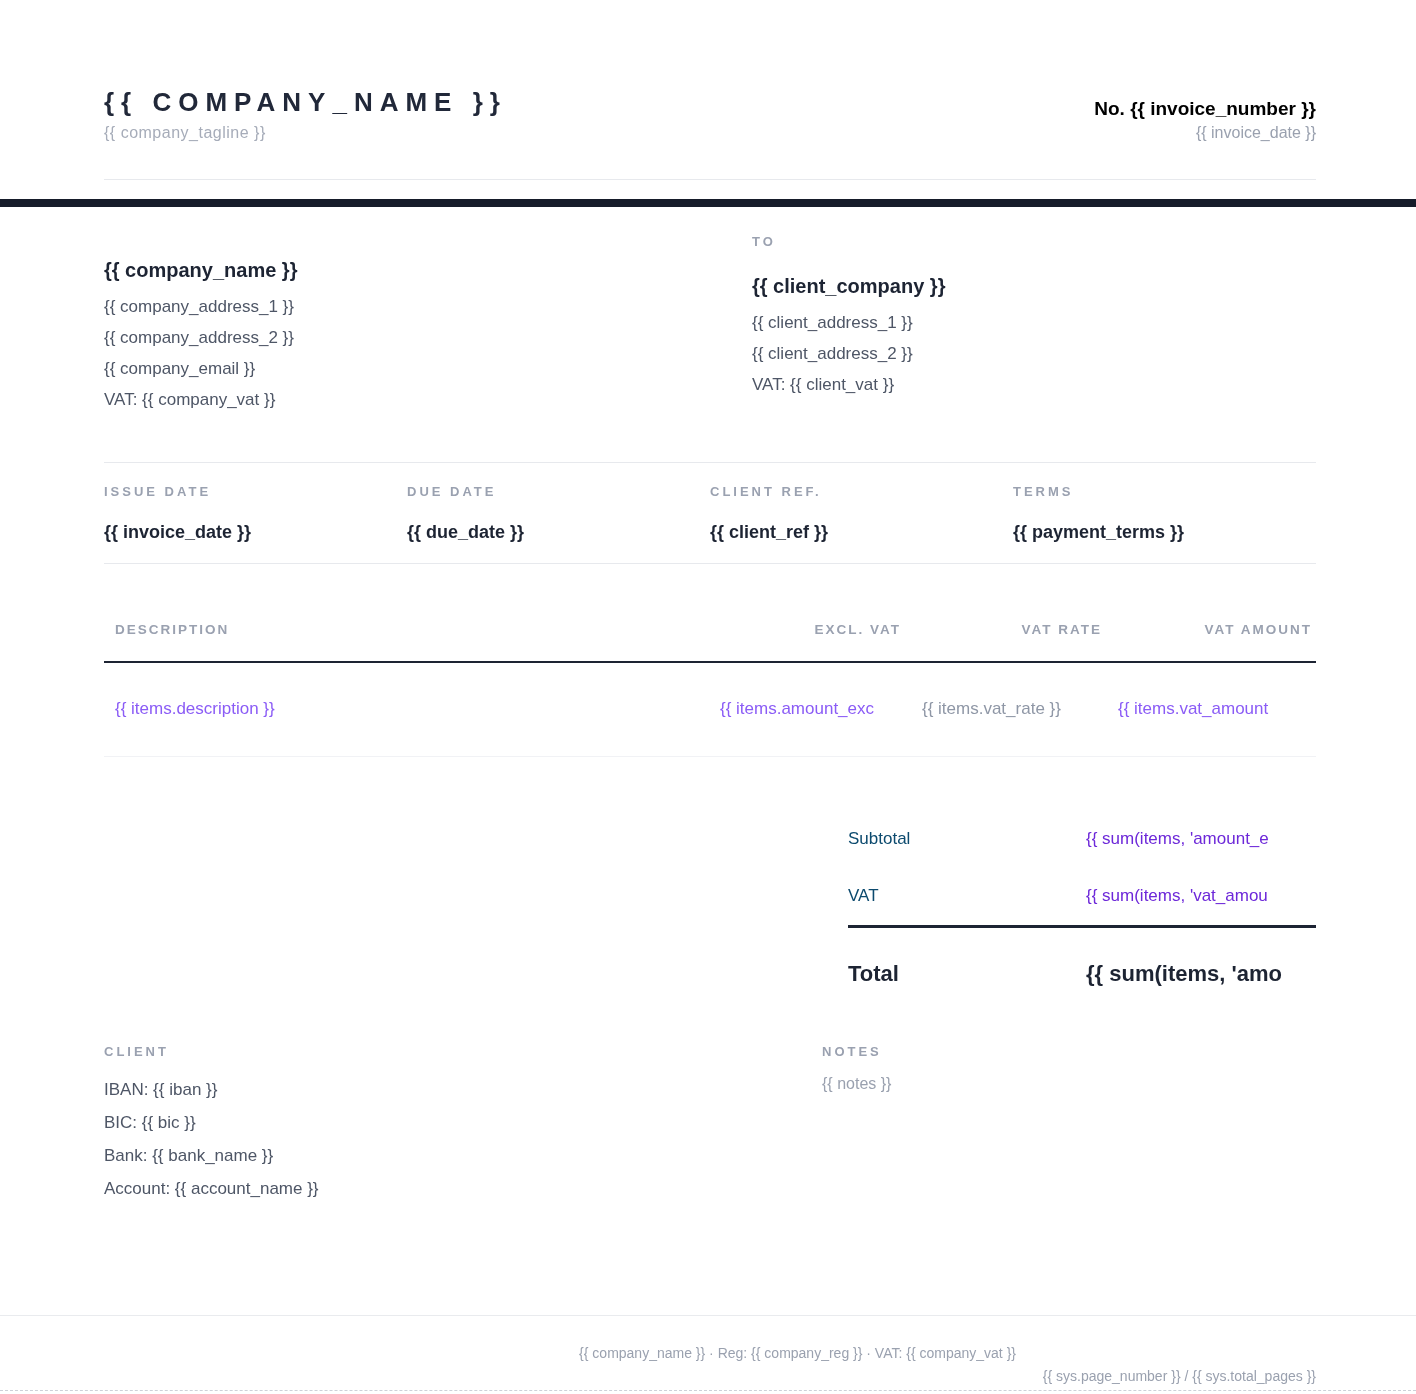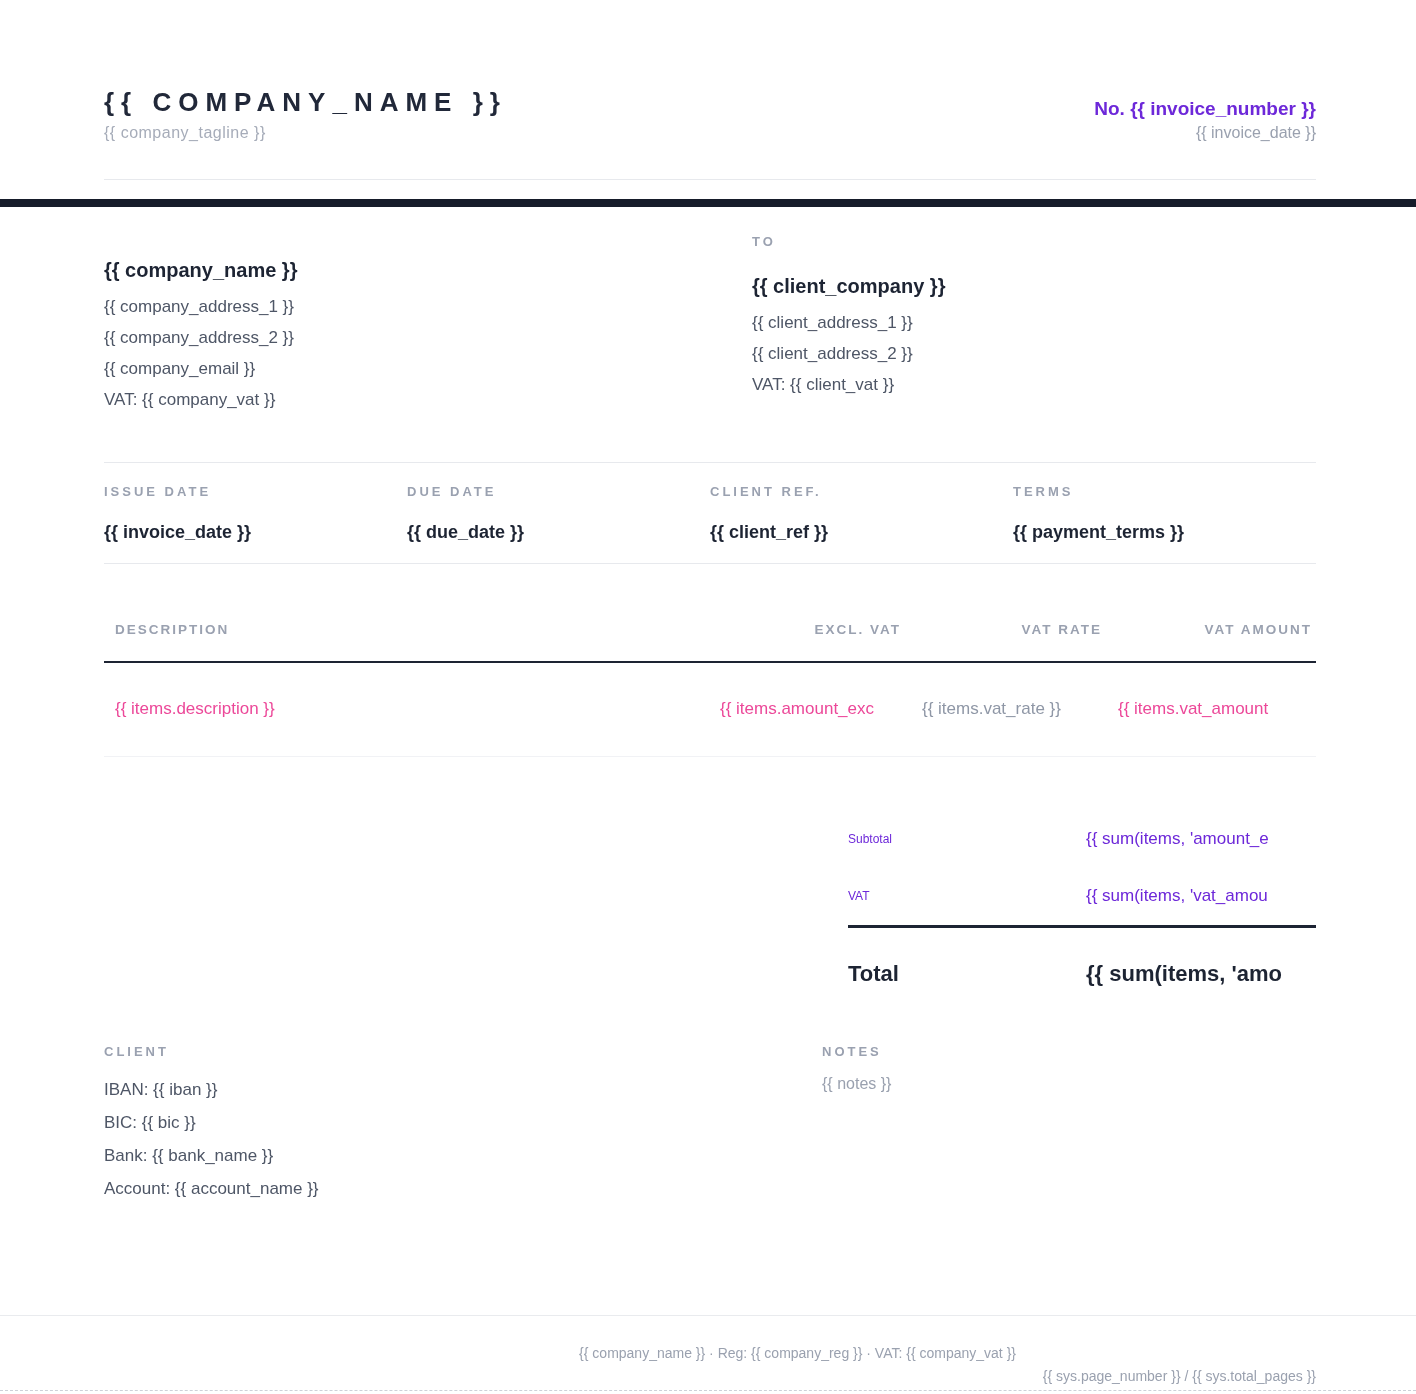--- a/index.html
+++ b/index.html
@@ -9,21 +9,21 @@
   .page { position:relative; width:1416px; height:1394px; background:#fff; overflow:hidden; }
   .content { padding-left:104px; padding-right:100px; }
 
   
   .header-zone { padding-top:86px; }
   .header-row { display:flex; justify-content:space-between; align-items:flex-start; }
   .brand-name { font-size:26px; font-weight:bold; letter-spacing:7px; color:#212839; line-height:32px; }
   .brand-tagline { font-size:16px; color:#a6acb9; margin-top:6px; letter-spacing:0.5px; }
   .invoice-head { text-align:right; }
   .invoice-title { font-size:73px; line-height:1; font-weight:400; letter-spacing:19px; color:#212839; white-space:nowrap; }
-  .invoice-number { font-size:19px; font-weight:bold; margin-top:12px; line-height:22px; color:#6d28d9; }
+  .invoice-number { font-size:19px; font-weight:bold; margin-top:12px; line-height:22px; color:#000000; }
   .invoice-date { font-size:16px; color:#9aa1af; margin-top:3px; line-height:20px; }
   .hairline { border-top:1px solid #e7e9ed; margin-top:36px; }
   .bar-thick { margin-top:19px; height:8px; background:#161c2a; width:100%; }
 
   
   .parties { display:flex; padding-top:27px; }
   .party-left { width:648px; }
   .party-right { flex:1; }
   .sec-label { font-size:13px; font-weight:bold; letter-spacing:3px; color:#9aa1b0; line-height:16px; }
   .party-name { font-size:20px; font-weight:bold; color:#1d2433; margin-top:23px; line-height:26px; }
@@ -41,29 +41,29 @@
   .cell-desc { flex:1; padding-left:11px; }
   .cell-a { width:196px; }
   .cell-b { width:190px; margin-left:6px; }
   .cell-c { width:198px; margin-left:6px; }
   .tbl-header .cell-a, .tbl-header .cell-b, .tbl-header .cell-c { text-align:right; }
   .tbl-header .cell-a { padding-right:15px; }
   .tbl-header .cell-b { padding-right:10px; }
   .tbl-header .cell-c { padding-right:4px; }
   .tbl-underline { border-top:2px solid #1d2433; margin-top:23px; }
   .tbl-row { display:flex; padding-top:34px; padding-bottom:35px; border-bottom:1px solid #f1f2f5; }
-  .tbl-row > div { font-size:17px; line-height:24px; color:#ec4899; white-space:nowrap; overflow:hidden; }
+  .tbl-row > div { font-size:17px; line-height:24px; color:#8b5cf6; white-space:nowrap; overflow:hidden; }
   .tbl-row .cell-b { color:#8f97a6; }
 
   
   .totals { margin-left:744px; width:468px; }
   .tot-row { display:flex; justify-content:space-between; }
   .tot-row.sub { margin-top:70px; }
   .tot-row.vat { margin-top:33px; }
-  .tot-label { font-size:12px; color:#6d28d9; line-height:24px; }
+  .tot-label { font-size:17px; color:#0c4a6e; line-height:24px; }
   .tot-value { width:230px; font-size:17px; color:#6d28d9; line-height:24px; white-space:nowrap; overflow:hidden; }
   .tot-divider { border-top:3px solid #1d2433; margin-top:17px; }
   .tot-row.grand { margin-top:31px; }
   .grand .tot-label { font-size:22px; font-weight:bold; color:#1d2433; line-height:30px; }
   .grand .tot-value { font-size:22px; font-weight:bold; color:#1d2433; line-height:30px; }
 
   
   .bottom-grid { margin-top:55px; display:flex; }
   .pay-col { width:718px; }
   .notes-col { flex:1; }

